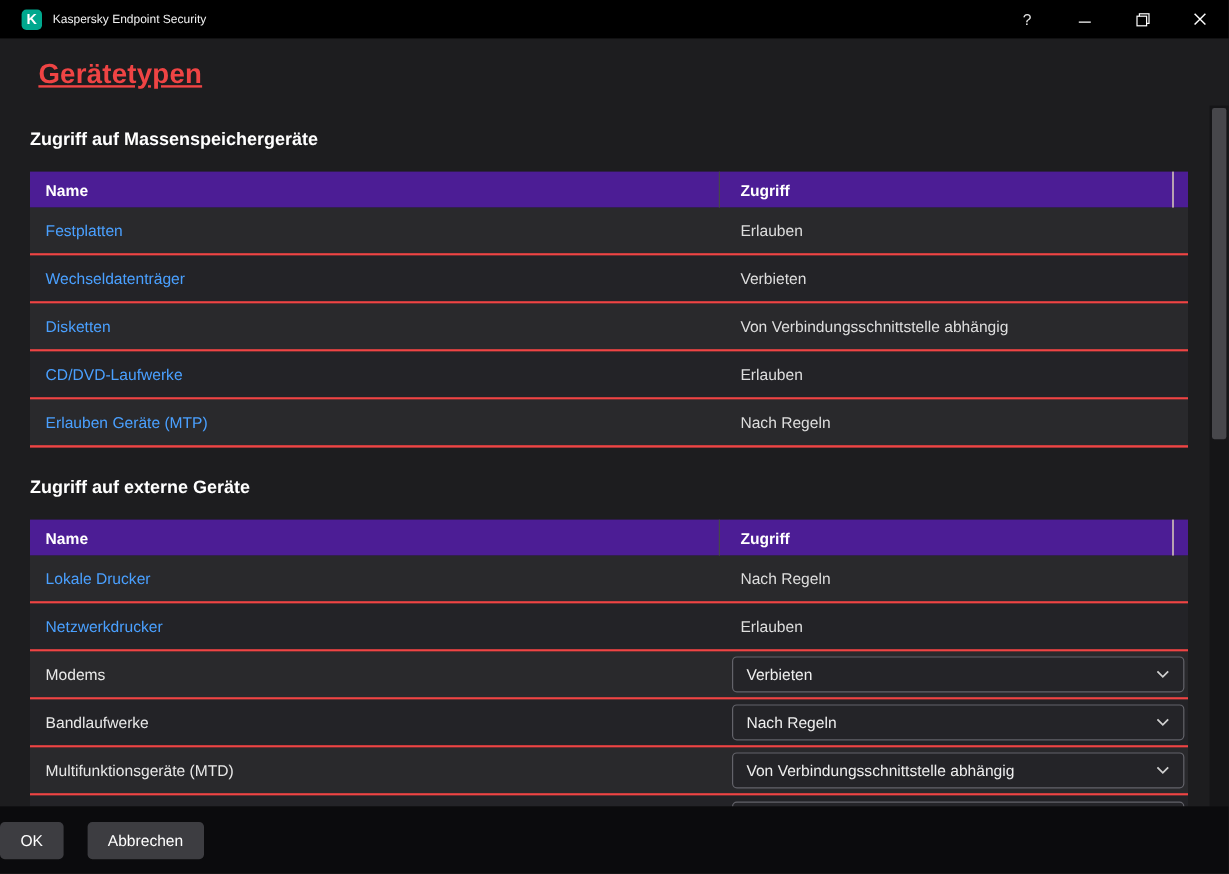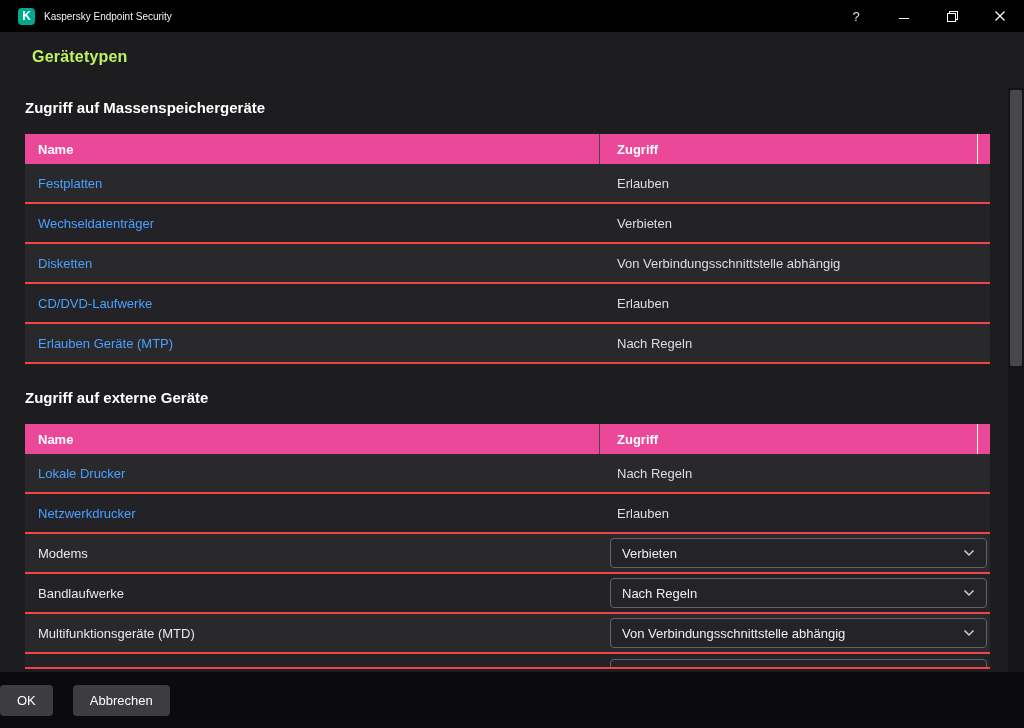--- a/index.html
+++ b/index.html
@@ -21,28 +21,28 @@
   .tb-spacer { flex:1; }
   .tb-btn {
     width:48px; height:32px; display:flex; align-items:center; justify-content:center;
     color:#e3e3e3; font-size:13px; cursor:pointer; background:transparent; border:none;
     font-family:inherit;
   }
   .tb-btn svg { display:block; }
 
   
   .content { position:absolute; top:32px; left:0; right:0; bottom:56px; overflow:hidden; }
-  .page-title { font-size:16px; font-weight:bold; color:#bef264; margin:16px 0 0 32px; letter-spacing:.2px; }
+  .page-title { font-size:23px; font-weight:bold; color:#ef4444; margin:16px 0 0 32px; letter-spacing:.2px;text-decoration:underline; }
   .section-heading { font-size:15px; font-weight:bold; color:#fff; margin:33px 0 18px 25px; }
   .section-heading.mt-sm { margin-top:25px; }
 
   
   .table { width:965px; margin-left:25px; font-size:13px; }
   .t-header {
-    display:flex; height:30px; background:#ec4899; color:#fff; font-weight:bold;
+    display:flex; height:30px; background:#4c1d95; color:#fff; font-weight:bold;
     align-items:stretch;
   }
   .th-name { width:575px; padding-left:13px; border-right:1px solid #47474b; display:flex; align-items:center; }
   .th-access { flex:1; padding-left:17px; border-right:1px solid #fef9c3; display:flex; align-items:center; }
   .th-stub { width:12px; }
 
   .t-body .t-row { display:flex; height:40px; align-items:center; border-bottom:2px solid #ef4444; }
   .t-body .t-row:nth-child(odd)  { background:#29292c; }
   .t-body .t-row:nth-child(even) { background:#232327; }
   .td-name { width:575px; padding-left:13px; }

